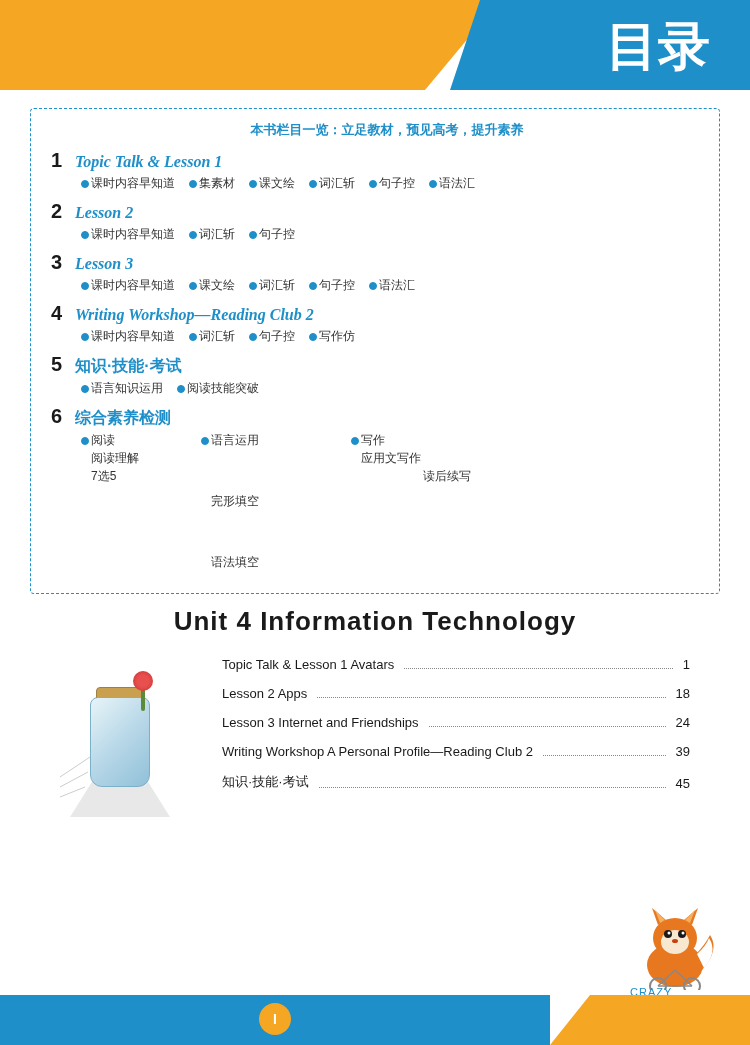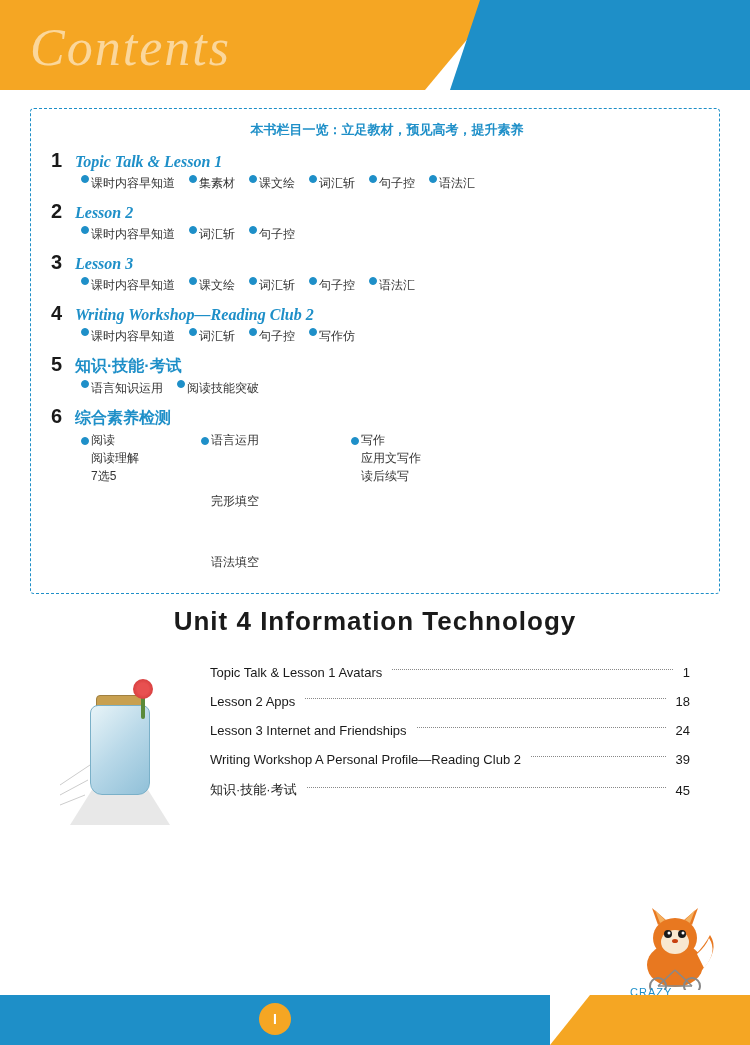--- a/index.html
+++ b/index.html
@@ -110,20 +110,21 @@
       display: flex;
       flex-wrap: wrap;
       gap: 0 6px;
       padding-left: 30px;
       font-size: 12px;
       color: #333;
       font-family: 'Microsoft YaHei', sans-serif;
     }
     .toc-sub-item {
       display: flex;
+      align-items: center;
       gap: 2px;
       margin-right: 8px;
     }
     .circle-icon {
       width: 8px;
       height: 8px;
       border-radius: 50%;
       border: 1.5px solid #1E8FC8;
       background: #fff;
       display: inline-block;
@@ -162,41 +163,42 @@
     
     .unit-section {
       margin: 10px 0 0 0;
       padding: 0 60px 0 60px;
     }
     .unit-title {
       font-family: 'Arial', sans-serif;
       font-size: 26px;
       font-weight: bold;
       color: #1a1a1a;
-      margin-bottom: 28px;
+      margin-bottom: 20px;
       text-align: center;
       letter-spacing: 1px;
     }
 
     .unit-content {
       display: flex;
       gap: 20px;
       align-items: flex-start;
     }
     .unit-toc {
       flex: 1;
     }
     .unit-toc-item {
       margin-bottom: 14px;
       font-family: 'Arial', sans-serif;
       font-size: 13px;
       color: #1a1a1a;
       display: flex;
-      align-items: center;
+      align-items: flex-end;
       gap: 4px;
+      margin-left: 12px;
     }
     .unit-toc-label {
       font-weight: normal;
       white-space: nowrap;
     }
     .unit-toc-dots {
       flex: 1;
       border-bottom: 1.5px dotted #888;
       margin: 0 6px;
       position: relative;
@@ -320,21 +322,21 @@
       font-weight: bold;
       color: #fff;
     }
   </style>
 </head>
 <body>
 
 <div class="header">
   <div class="header-orange"></div>
   <div class="header-blue"></div>
-  <span class="header-contents-text">Contents</span>
+  <span class="header-chinese">目录</span>
 </div>
 
 <div class="contents-box">
   <div class="contents-header">
     <span>本书栏目一览：立足教材，预见高考，提升素养</span>
   </div>
 
   <div class="toc-item">
     <div class="toc-title-row">
       <span class="toc-num">1</span>
@@ -482,21 +484,21 @@
           </div>
           <div style="padding-left:10px;">完形填空</div>
           <div style="padding-left:10px;">语法填空</div>
         </div>
         <div class="toc-sub-6-col">
           <div class="toc-sub-6-header">
             <span class="circle-icon filled"></span>
             <span>写作</span>
           </div>
           <div style="padding-left:10px;">应用文写作</div>
-          <div style="padding-left:10px;">读后续写</div>
+          <div style="padding-left:10px;text-align:right;">读后续写</div>
         </div>
       </div>
     </div>
   </div>
 </div>
 
 <div class="unit-section">
   <div class="unit-title">Unit 4    Information Technology</div>
   <div class="unit-content">
 

